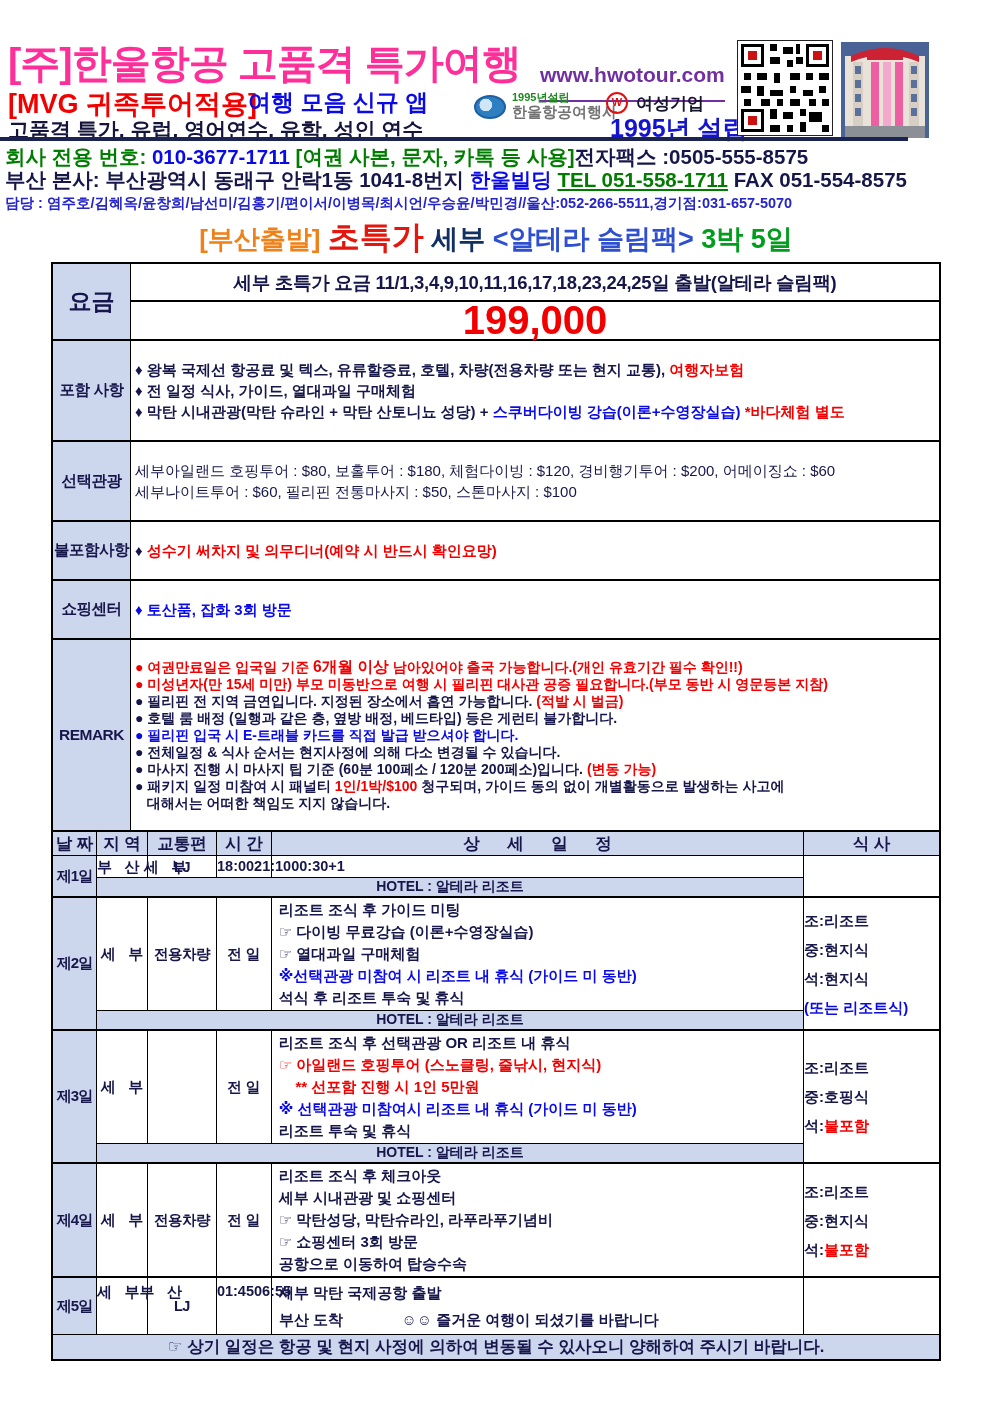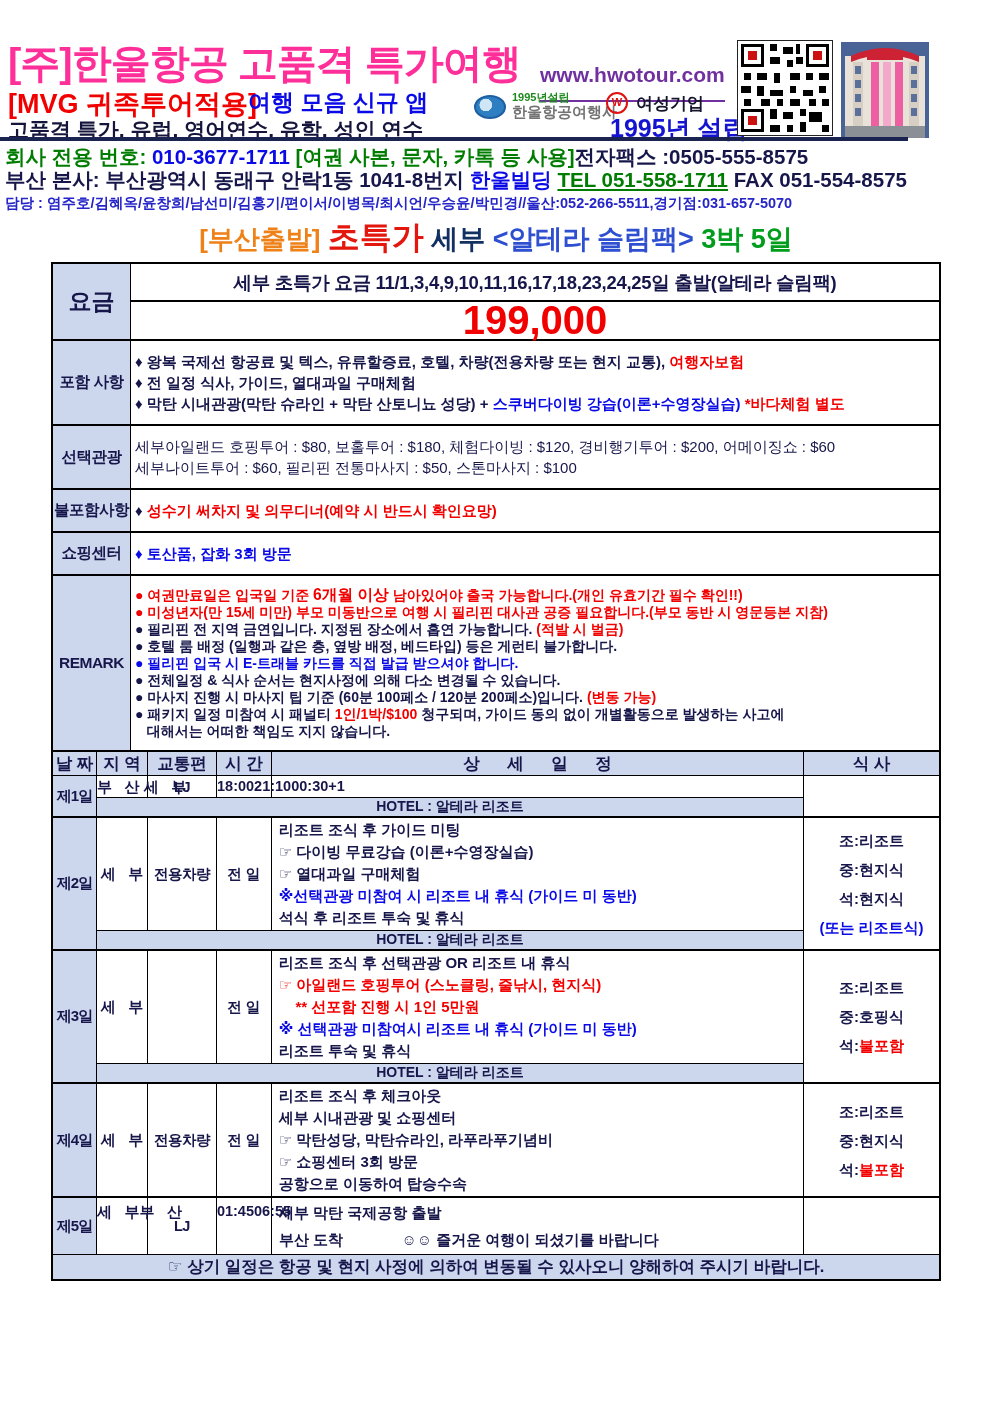--- a/index.html
+++ b/index.html
@@ -49,21 +49,21 @@
   .fare-label{width:78px;background:var(--cellbg);border-right:1px solid var(--bd);
               display:flex;align-items:center;justify-content:center;font-size:23px;font-weight:800}
   .fare-right{flex:1}
   .fare-top{height:38px;border-bottom:2px solid var(--bd);display:flex;align-items:center;justify-content:center;
             font-size:18.5px;font-weight:800;letter-spacing:-0.3px}
   .fare-price{height:37px;display:flex;align-items:center;justify-content:center;
               font-size:40px;font-weight:800;color:var(--red)}
   .sec{display:flex;border-bottom:2px solid var(--bd)}
   .sec-label{width:78px;background:var(--cellbg);border-right:1px solid var(--bd);
              display:flex;align-items:center;justify-content:center;font-size:15.5px;font-weight:800;letter-spacing:-0.5px}
-  .sec-body{flex:1;padding:10px 4px}
+  .sec-body{flex:1;padding:18px 4px}
   .tline{white-space:pre;font-size:15px;font-weight:700;line-height:21px}
   .sec.optional .tline{font-weight:400;font-size:15px;line-height:21px}
   .sec.remark .tline{font-size:14px;line-height:17px}
   
   .sched{width:100%}
   .shead{display:flex;background:var(--cellbg);border-bottom:1px solid var(--bd);height:24px;
          font-size:16.5px;font-weight:800}
   .shead div{display:flex;align-items:center;justify-content:center;border-right:1px solid var(--bd);white-space:pre}
   .shead div:last-child{border-right:none}
   .h0{width:44px}.h1{width:51px}.h2{width:69px}.h3{width:55px}.h4{width:532px}.h5{width:135px}
@@ -75,21 +75,21 @@
   .dtop{display:flex;flex:1}
   .c-reg{width:51px;border-right:1px solid var(--bd);font-size:15px;font-weight:700;white-space:pre}
   .c-trans{width:69px;border-right:1px solid var(--bd);font-size:14.5px;font-weight:700;letter-spacing:-0.5px}
   .c-time{width:55px;border-right:1px solid var(--bd);font-size:14.5px;font-weight:800;white-space:pre}
   .center{display:flex;align-items:center;justify-content:center}
   .stack{display:flex;flex-direction:row;}
   .rl,.tl{line-height:22px;text-align:center}
   .c-items{width:532px;padding:1px 0 1px 7px}
   .hotel{height:19px;background:var(--cellbg);border-top:1px solid var(--bd);
          display:flex;align-items:center;justify-content:center;font-size:14px;font-weight:800}
-  .c-meals{width:135px;display:flex;flex-direction:column;justify-content:center;align-items:center}
+  .c-meals{width:135px;display:flex;flex-direction:column;justify-content:center;}
   .mline{font-size:15px;font-weight:700;line-height:29px;white-space:pre}
   .day .tline{line-height:22px;font-size:15px}
   .d1 .tline,.d1 .rl,.d1 .tl{line-height:21px}
   .d5 .tline,.d5 .rl,.d5 .tl{line-height:27px}
   .sfoot{height:24px;background:var(--cellbg);display:flex;align-items:center;justify-content:center;
          font-size:16.5px;font-weight:800}
   
   .qr-svg,.bldg-svg{display:block;width:100%;height:100%}
 </style>
 </head>

